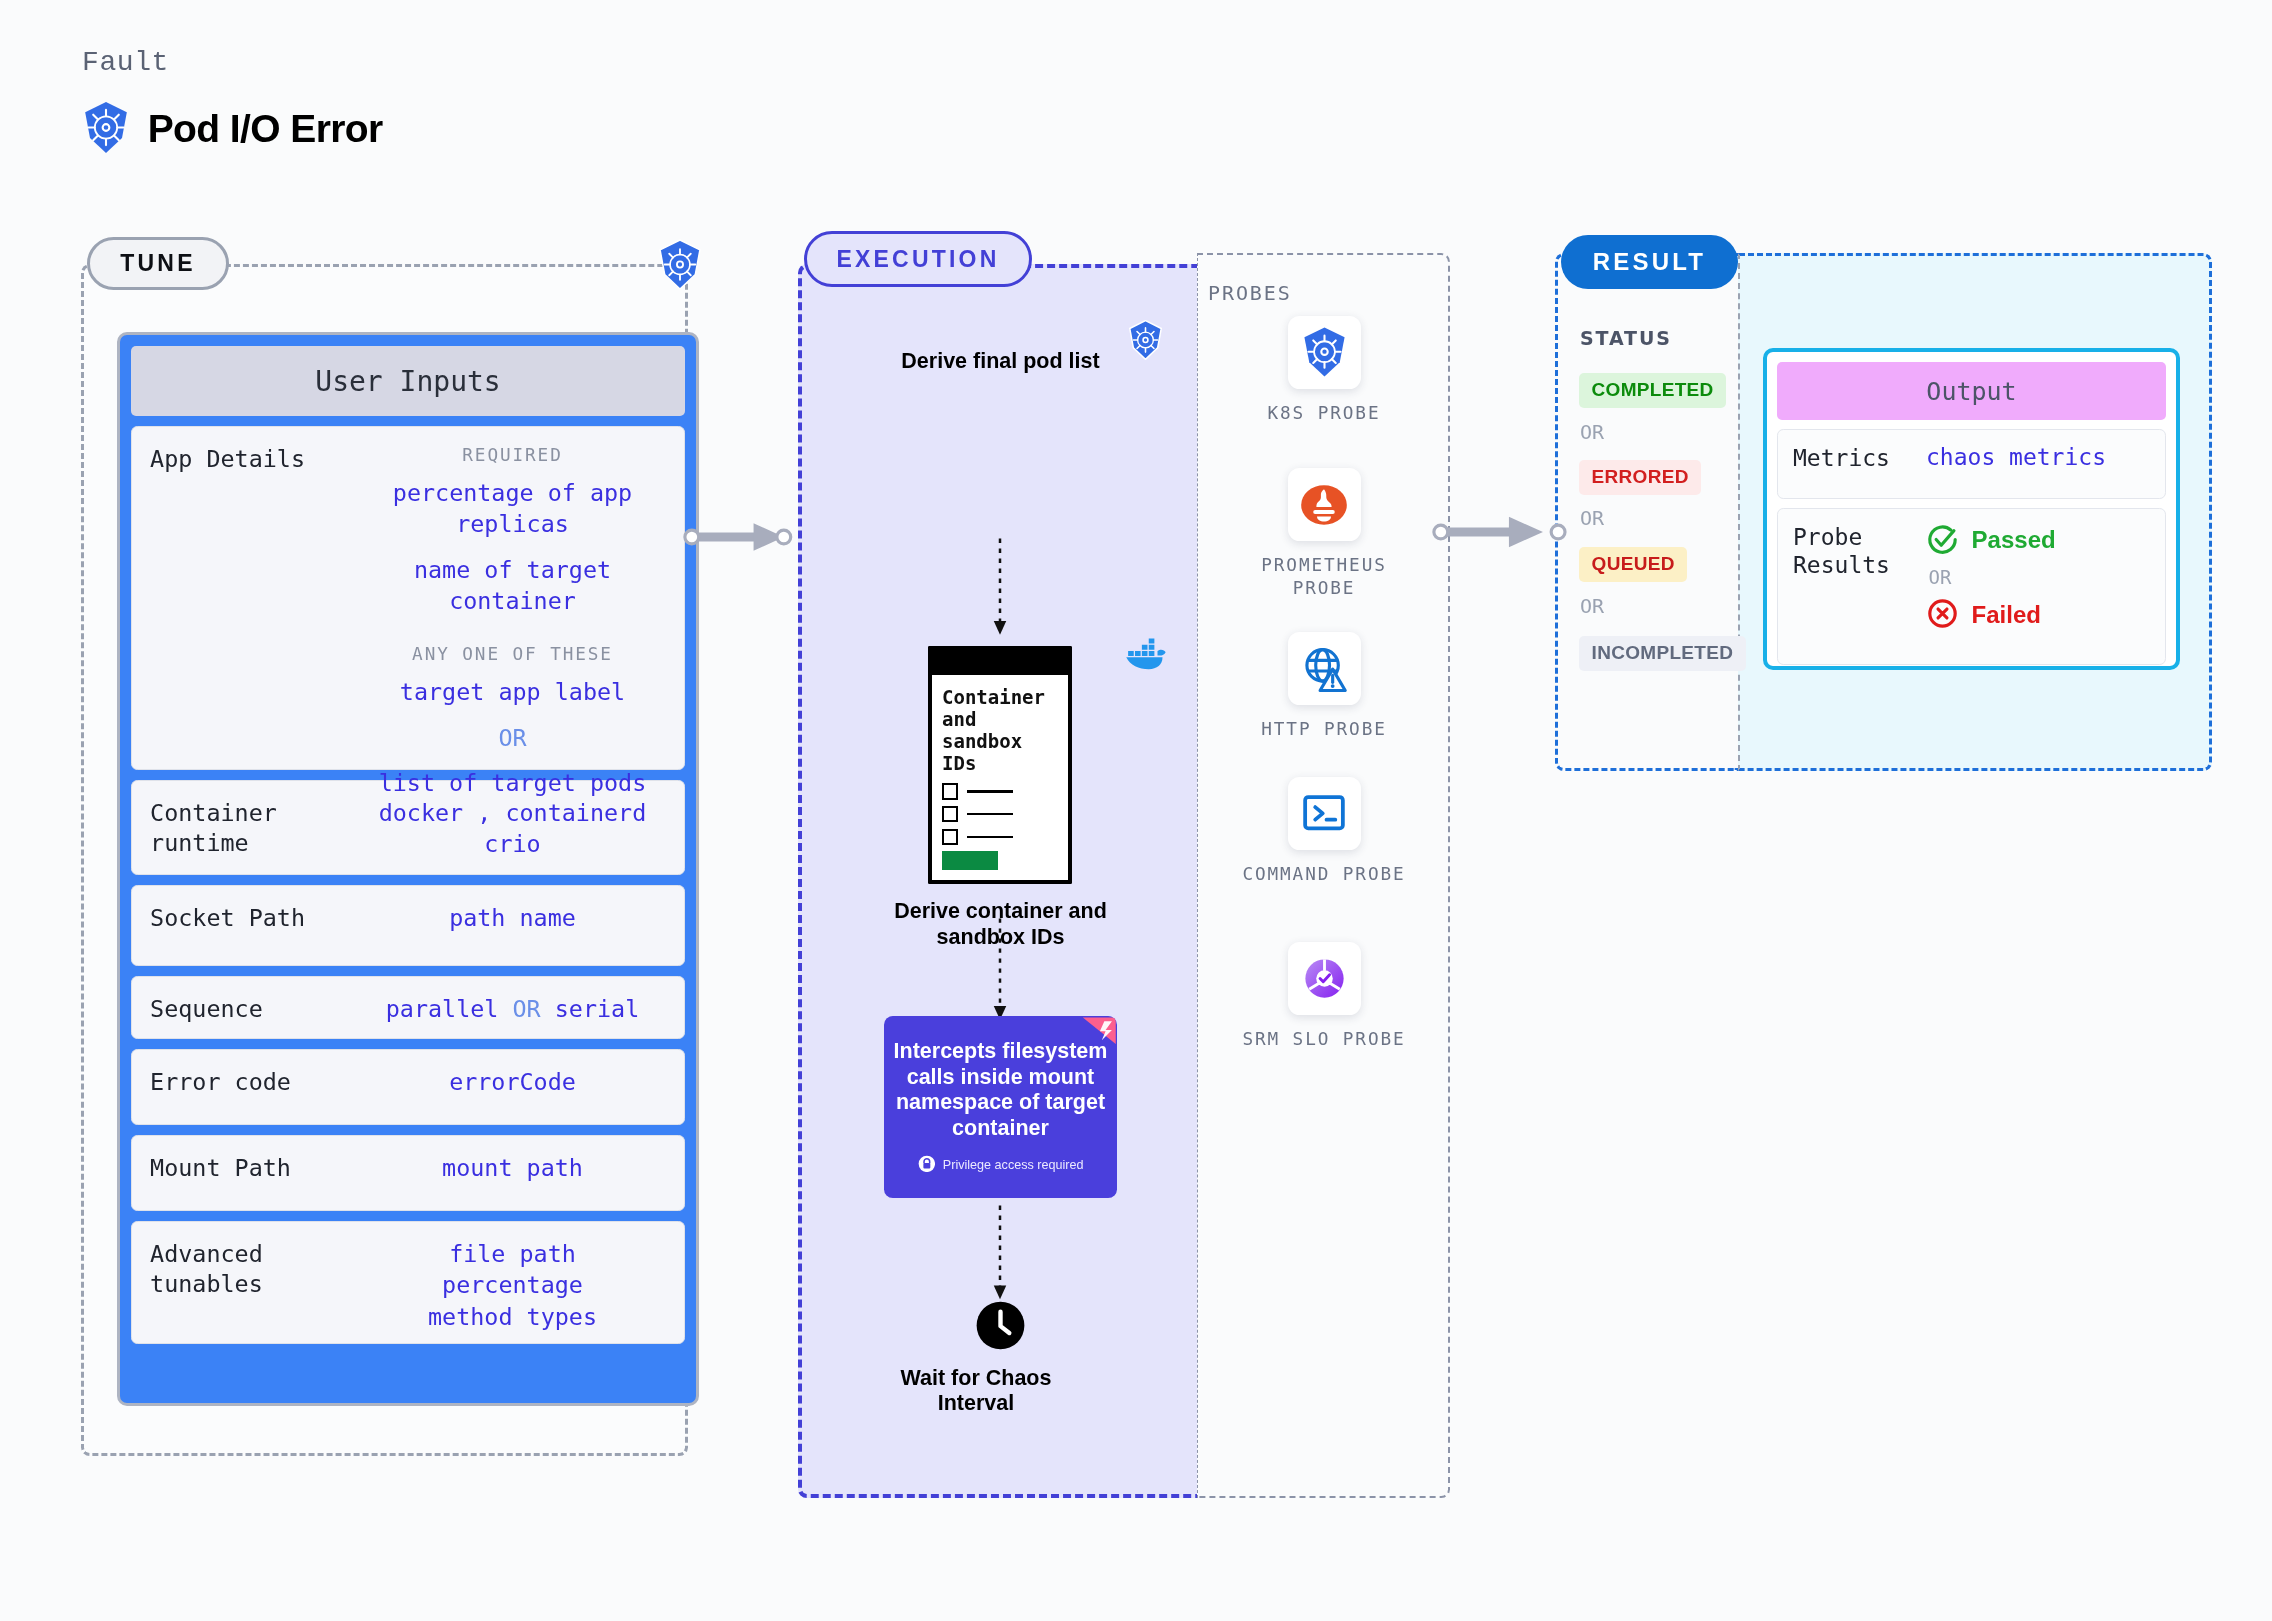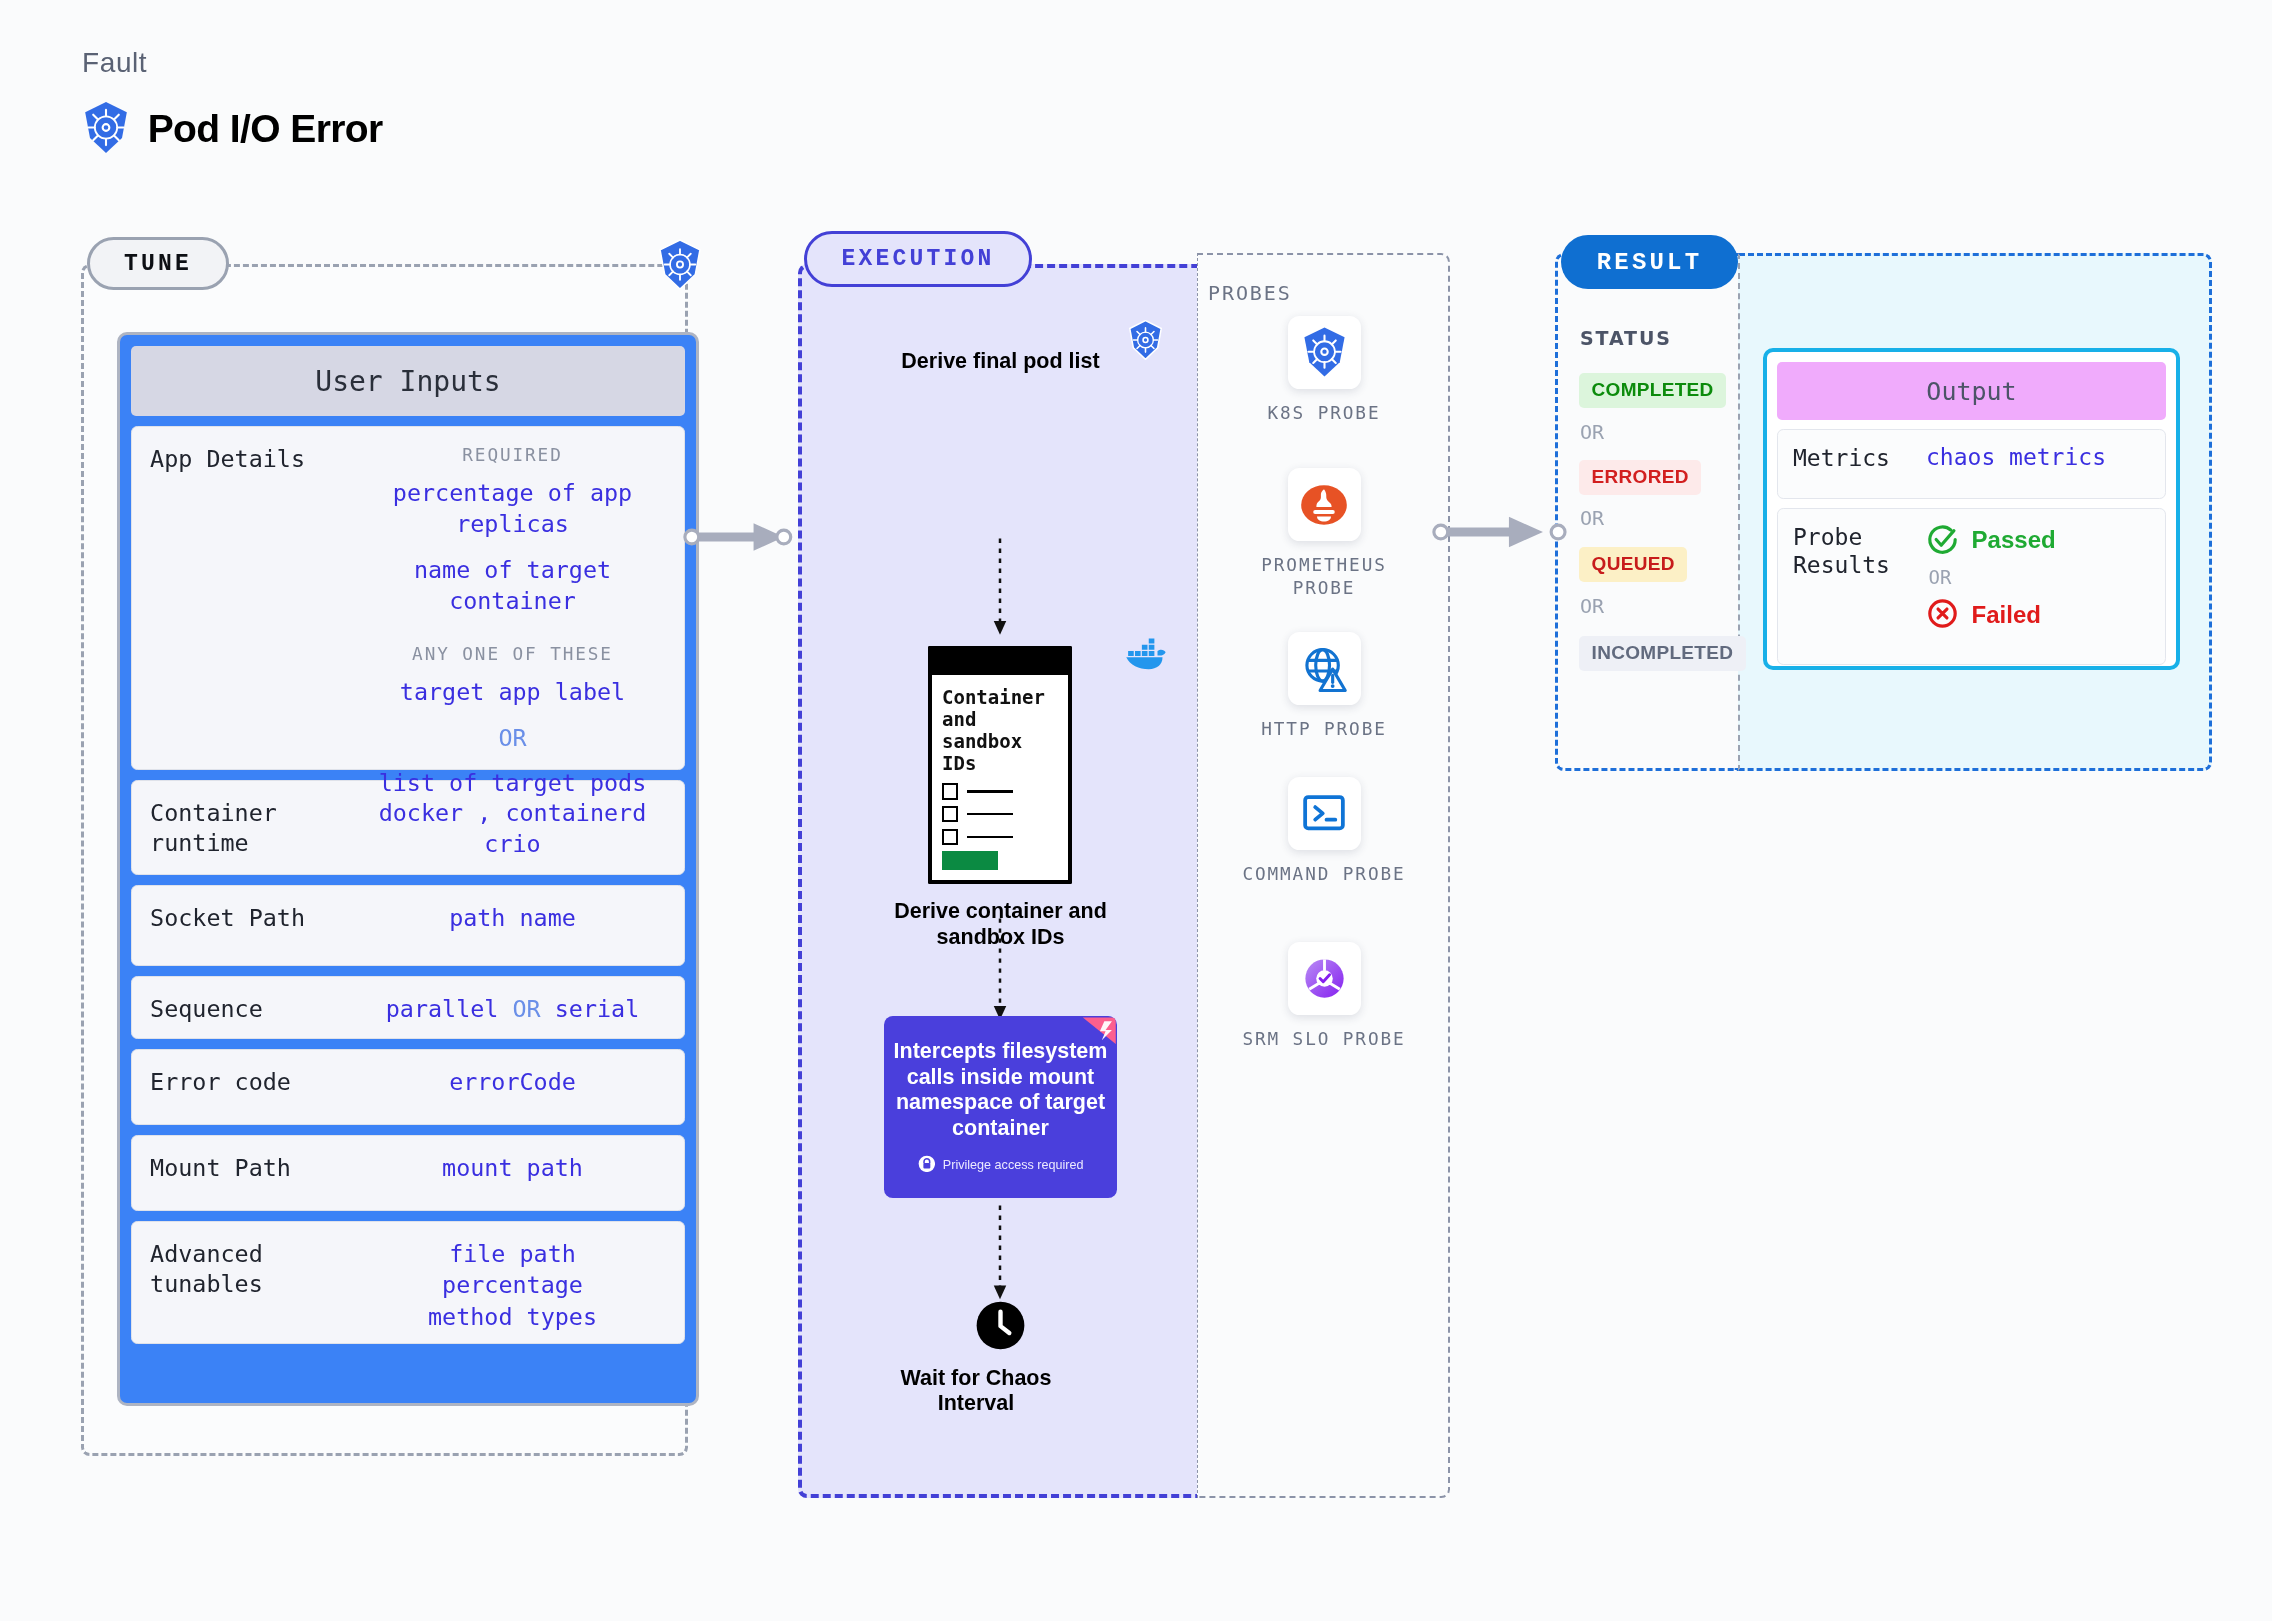--- a/index.html
+++ b/index.html
@@ -7,21 +7,21 @@
     width: 2273px; height: 1622px;
     background: #fafbfc;
     font-family: "Liberation Sans", sans-serif;
     overflow: hidden;
   }
   .page { position: relative; width: 2273px; height: 1622px; }
 
   
   .fault-kicker {
     position: absolute; left: 82px; top: 47px;
-    font-family: Liberation Sans, sans-serif;
+    font-family: Liberation Mono, monospace;
     font-size: 28px; color: #5a6274; letter-spacing: 0.6px;
   }
   .fault-title-row {
     position: absolute; left: 82px; top: 101px;
     display: flex; align-items: center; gap: 17.7px;
   }
   .fault-title {
     font-size: 39px; font-weight: bold; color: #000; letter-spacing: -0.6px;
   }
 
@@ -48,21 +48,21 @@
   }
   .region-result-right {
     left: 1738px; top: 253px; width: 474px; height: 518px;
     border: 3.8px dashed #1e6fd9; border-left: 2.5px dashed #9aa2b1;
     background: #e8f8fd; border-radius: 0 8.8px 8.8px 0;
   }
 
   
   .pill {
     position: absolute; display: flex; align-items: center; justify-content: center;
-    font-family: Liberation Mono, monospace; font-weight: bold;
+    font-family: Liberation Sans, sans-serif; font-weight: bold;
     letter-spacing: 3.2px; border-radius: 631px; z-index: 30;
   }
   .pill-tune {
     left: 87px; top: 237px; width: 142px; height: 53px;
     background: #f2f3f6; border: 3.2px solid #9aa2b1; color: #0d0f14; font-size: 23px;
   }
   .pill-exec {
     left: 804px; top: 231px; width: 228px; height: 56px;
     background: #e4e4fb; border: 3.8px solid #4340d6; color: #4340d6; font-size: 23px;
   }

